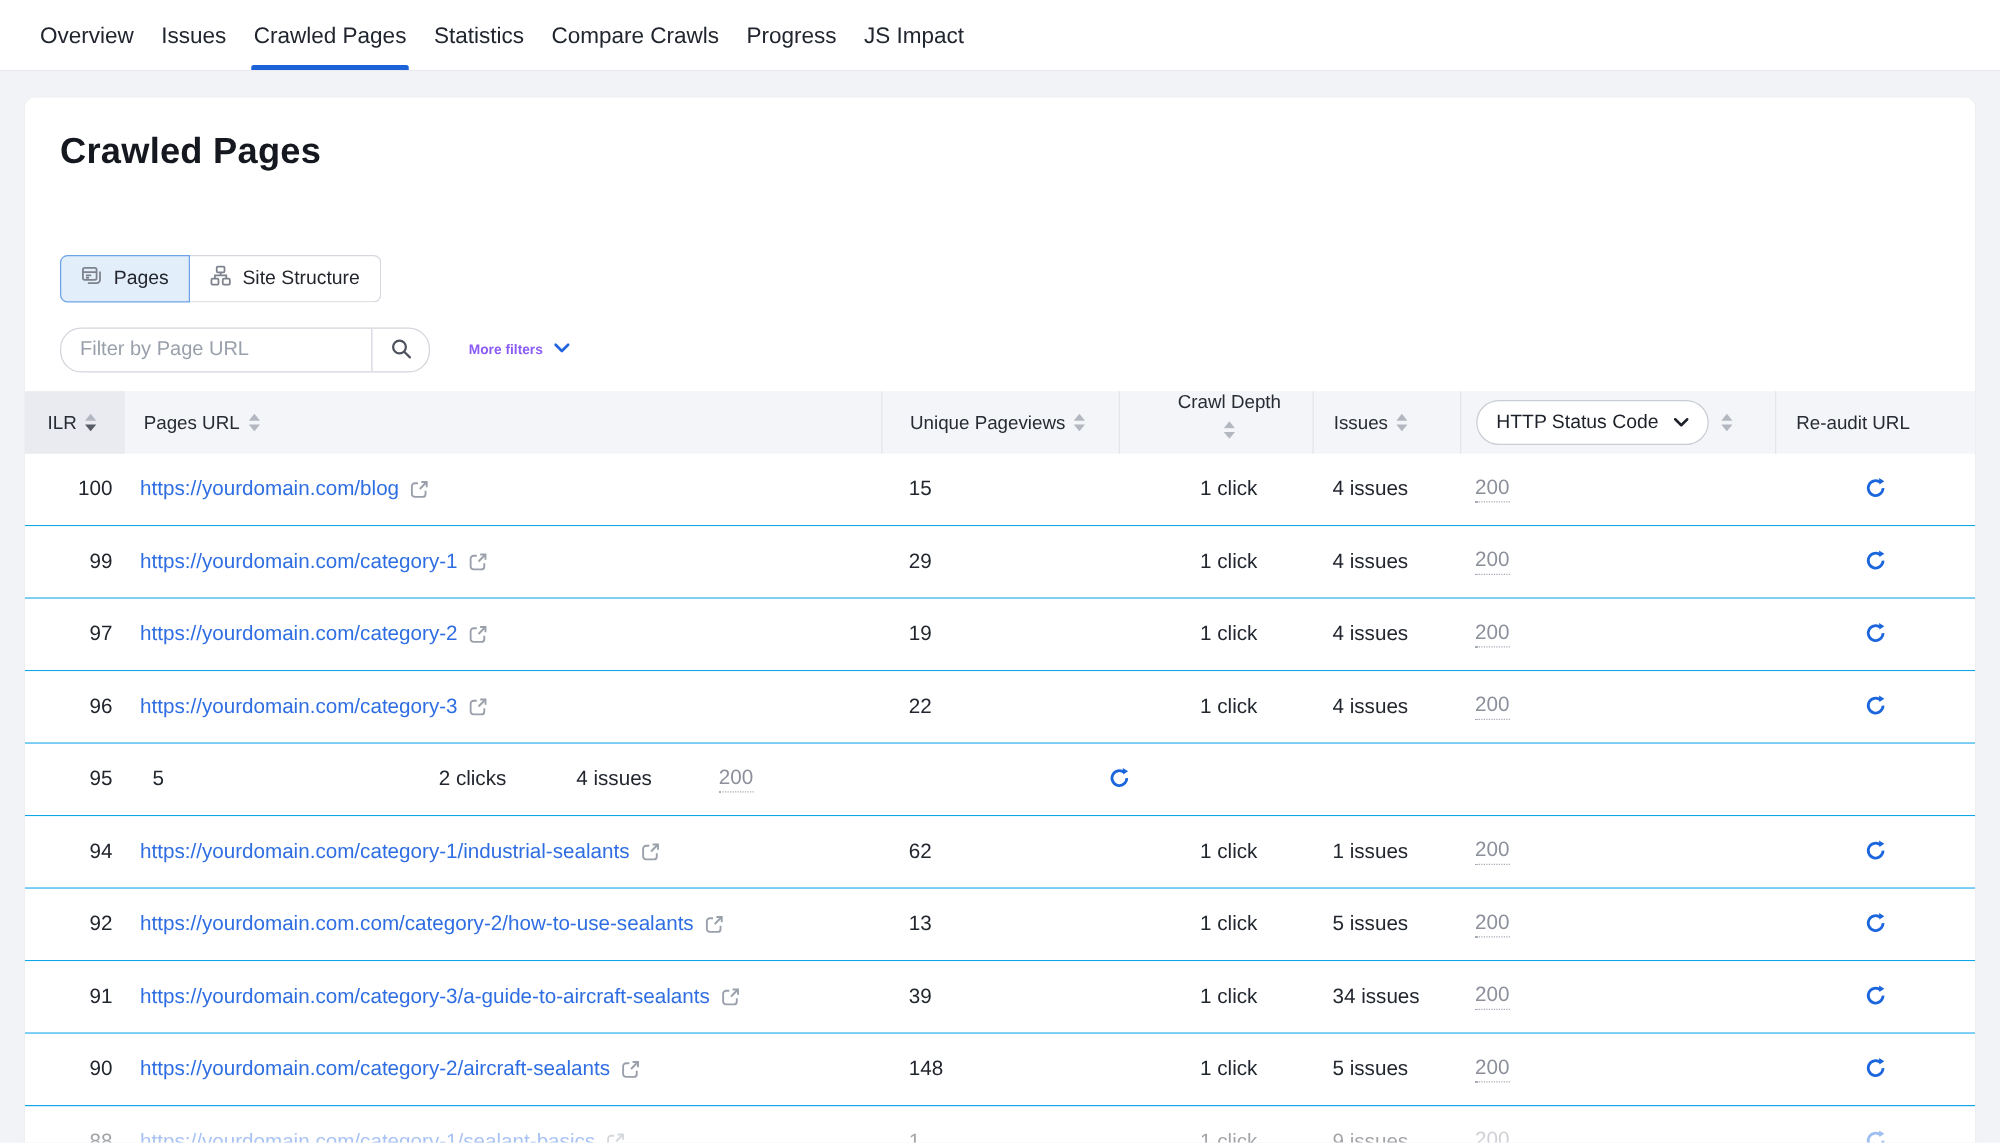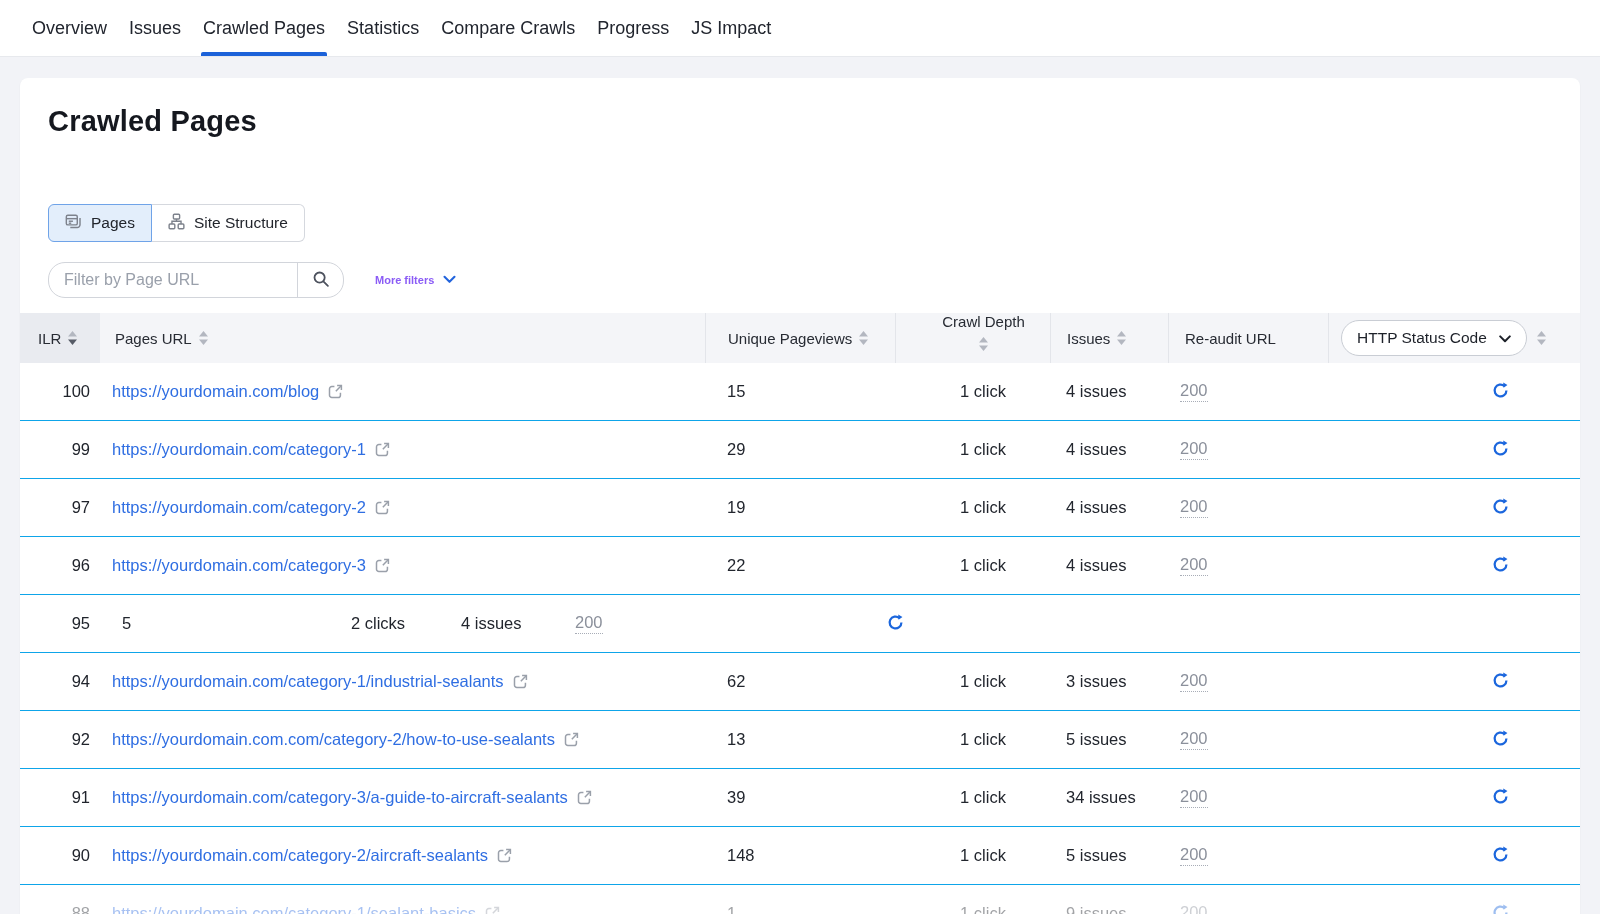--- a/index.html
+++ b/index.html
@@ -259,41 +259,41 @@
         <span>Issues</span>
         <span class="sort-icon">
           <svg width="9" height="6">
               <polygon class="sort-up" points="4.5,0 9,5.5 0,5.5"></polygon>
             </svg>
           <svg width="9" height="6">
               <polygon class="sort-down" points="0,0.5 9,0.5 4.5,6"></polygon>
             </svg>
         </span>
       </div>
-      <div class="hcell col-reaudit">
-        <span>Re-audit URL</span>
-      </div>
       <div class="hcell col-http">
         <button class="http-dropdown">
           <span>HTTP Status Code</span>
           <span>
             <svg width="12" height="8" viewBox="0 0 12 8" fill="none">
               <path d="M1.2 1.4l4.8 4.8 4.8-4.8" stroke="#1d2129" stroke-width="2" stroke-linecap="round" stroke-linejoin="round"></path>
             </svg>
           </span>
         </button>
         <span class="sort-icon">
           <svg width="9" height="6">
               <polygon class="sort-up" points="4.5,0 9,5.5 0,5.5"></polygon>
             </svg>
           <svg width="9" height="6">
               <polygon class="sort-down" points="0,0.5 9,0.5 4.5,6"></polygon>
             </svg>
         </span>
       </div>
+      <div class="hcell col-reaudit">
+        <span>Re-audit URL</span>
+      </div>
     </div>
     <div class="tbody">
         <div class="trow">
     <div class="cell col-ilr">
       <span>100</span>
     </div>
     <div class="cell col-url">
       <a class="url-link">https://yourdomain.com/blog</a>
       <span class="ext-icon">
         <svg width="15" height="15" viewBox="0 0 14 14" fill="none" stroke="#9aa0aa" stroke-width="1.4">
@@ -478,21 +478,21 @@
         </svg>
       </span>
     </div>
     <div class="cell col-pv">
       <span>62</span>
     </div>
     <div class="cell col-depth">
       <span>1 click</span>
     </div>
     <div class="cell col-issues">
-      <span>3 issues</span>
+      <span>1 issues</span>
     </div>
     <div class="cell col-http">
       <span class="status-val">200</span>
     </div>
     <div class="cell col-reaudit">
       <button class="reaudit-btn">
         <span>
           <svg width="19" height="19" viewBox="0 0 18 18" fill="none">
             <path d="M14.6 9a5.6 5.6 0 1 1-1.9-4.2" stroke="#1b66dd" stroke-width="2.1"></path>
             <path d="M11.6 1.4 15.6 3.8 11.9 6.3 Z" fill="#1b66dd"></path>

